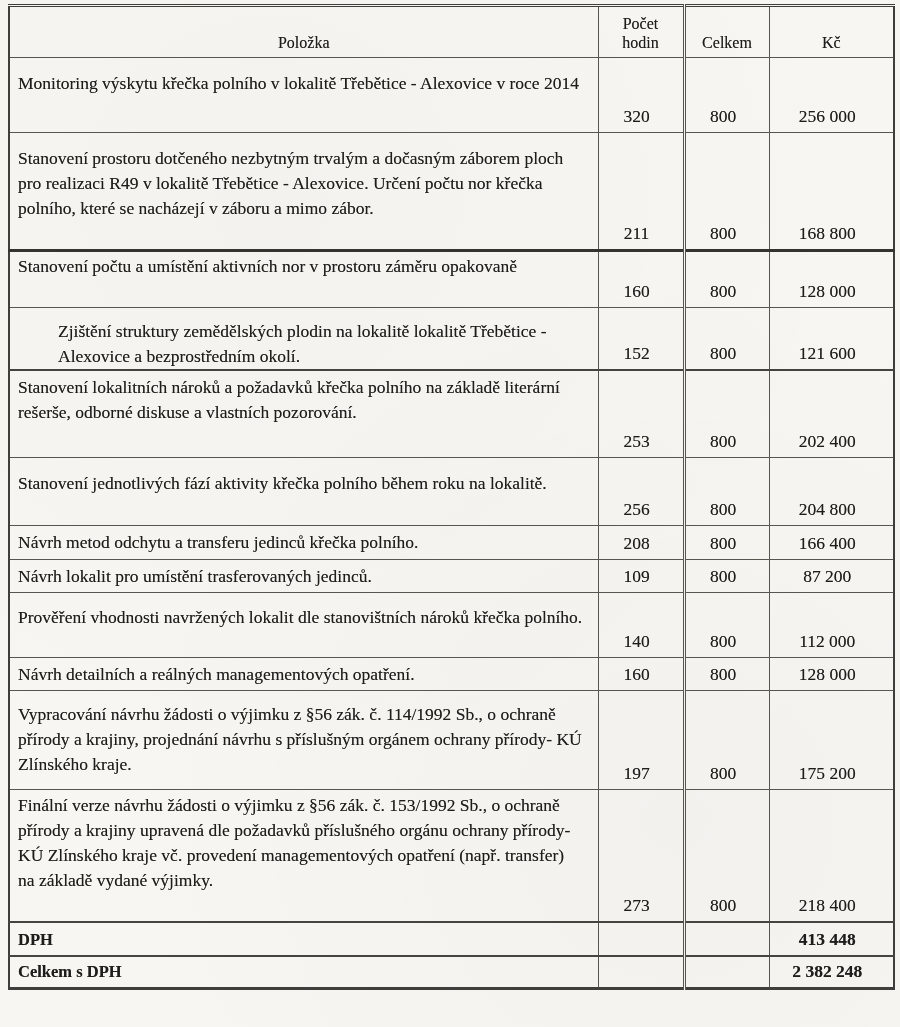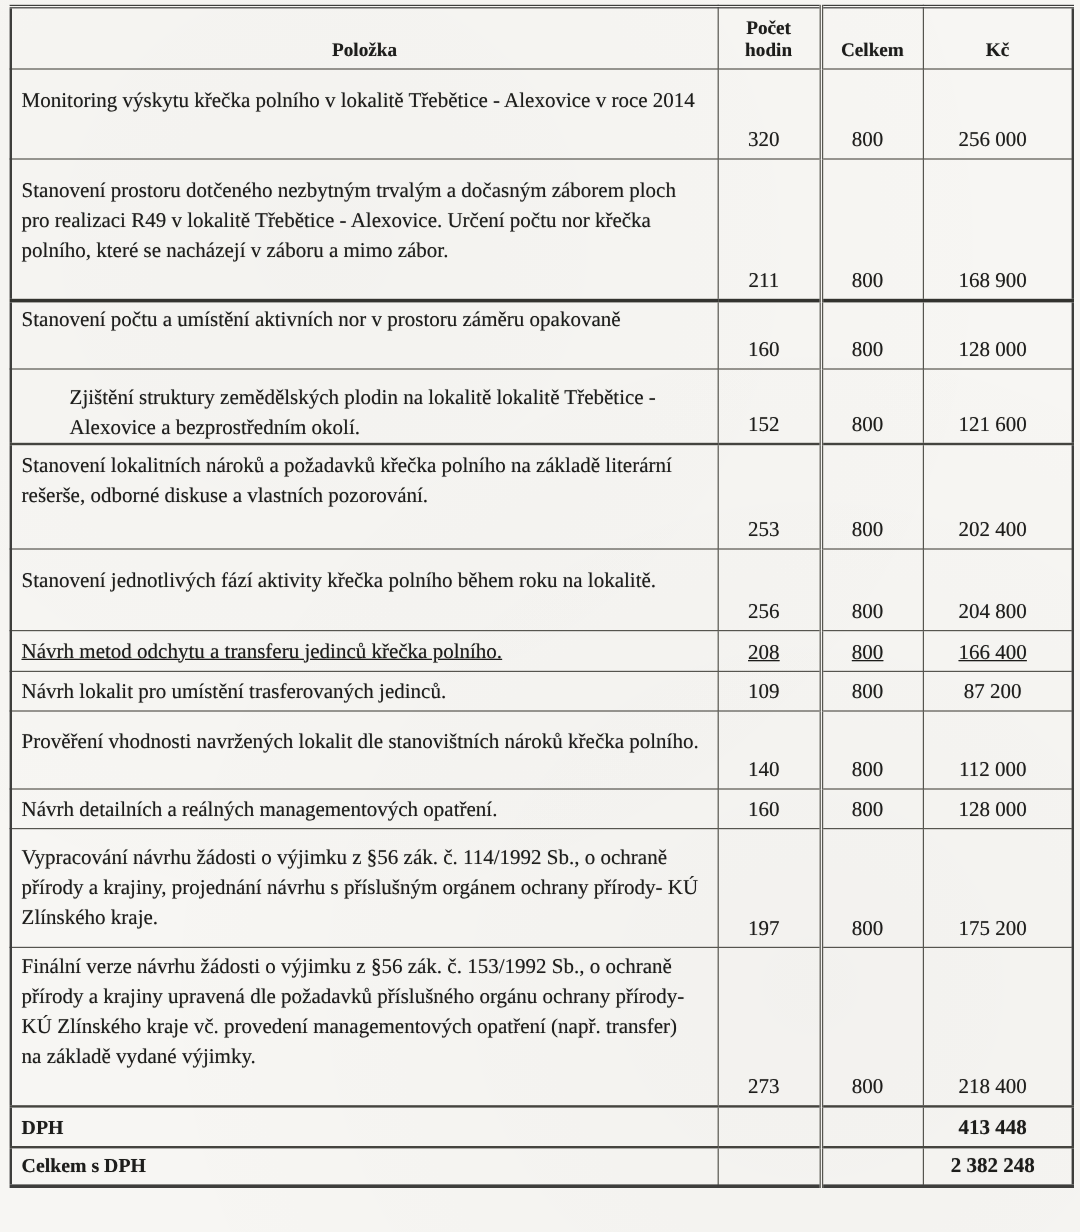--- a/index.html
+++ b/index.html
@@ -40,21 +40,21 @@
     padding: 0;
     font-size: 17.5px;
     line-height: 25px;
     text-shadow: 0 0 0.6px rgba(40,40,38,0.55);
   }
   
   .dbl { border-left: 3px double #56554f; }
 
   thead tr { height: 52px; }
   th {
-    font-weight: bold;
+    font-weight: normal;
     font-size: 16px;
     line-height: 19px;
     vertical-align: bottom;
     text-align: center;
     padding-bottom: 5px;
   }
   th.h-hours { padding-left: 14px; padding-right: 14px; }
 
   td.item {
     vertical-align: top;
@@ -70,21 +70,21 @@
     white-space: nowrap;
   }
 
   
   tr.r1  { height: 75px; }  tr.r1  td.item { padding-top: 13px; }
   tr.r2  { height: 118px; } tr.r2  td.item { padding-top: 13px; }
   tr.r3  { height: 57px; }  tr.r3  td.item { padding-top: 2px; }
   tr.r4  { height: 58px; }  tr.r4  td.item { padding-top: 11px; padding-left: 48px; }
   tr.r5  { height: 87px; }  tr.r5  td.item { padding-top: 4px; }
   tr.r6  { height: 68px; }  tr.r6  td.item { padding-top: 13px; }
-  tr.r7  { height: 34px; text-decoration: underline; }  tr.r7  td.item { padding-top: 4px; }
+  tr.r7  { height: 34px; }  tr.r7  td.item { padding-top: 4px; }
   tr.r8  { height: 33px; }  tr.r8  td.item { padding-top: 4px; }
   tr.r9  { height: 65px; }  tr.r9  td.item { padding-top: 12px; }
   tr.r10 { height: 33px; }  tr.r10 td.item { padding-top: 4px; }
   tr.r11 { height: 99px; }  tr.r11 td.item { padding-top: 11px; }
   tr.r12 { height: 133px; } tr.r12 td.item { padding-top: 3px; }
 
   
   tr.r3 td { border-top: 3px solid #33332f; }
   tr.r5 td { border-top: 2px solid #44443f; }
 
@@ -128,21 +128,21 @@
       <tr class="r1">
         <td class="item">Monitoring výskytu křečka polního v lokalitě Třebětice - Alexovice v roce 2014</td>
         <td class="num">320</td>
         <td class="num dbl">800</td>
         <td class="num">256 000</td>
       </tr>
       <tr class="r2">
         <td class="item">Stanovení prostoru dotčeného nezbytným trvalým a dočasným záborem ploch pro realizaci R49 v lokalitě Třebětice - Alexovice. Určení počtu nor křečka polního, které se nacházejí v záboru a mimo zábor.</td>
         <td class="num">211</td>
         <td class="num dbl">800</td>
-        <td class="num">168 900</td>
+        <td class="num">168 800</td>
       </tr>
       <tr class="r3">
         <td class="item">Stanovení počtu a umístění aktivních nor v prostoru záměru opakovaně</td>
         <td class="num">160</td>
         <td class="num dbl">800</td>
         <td class="num">128 000</td>
       </tr>
       <tr class="r4">
         <td class="item">Zjištění struktury zemědělských plodin na lokalitě lokalitě Třebětice - Alexovice a bezprostředním okolí.</td>
         <td class="num">152</td>

